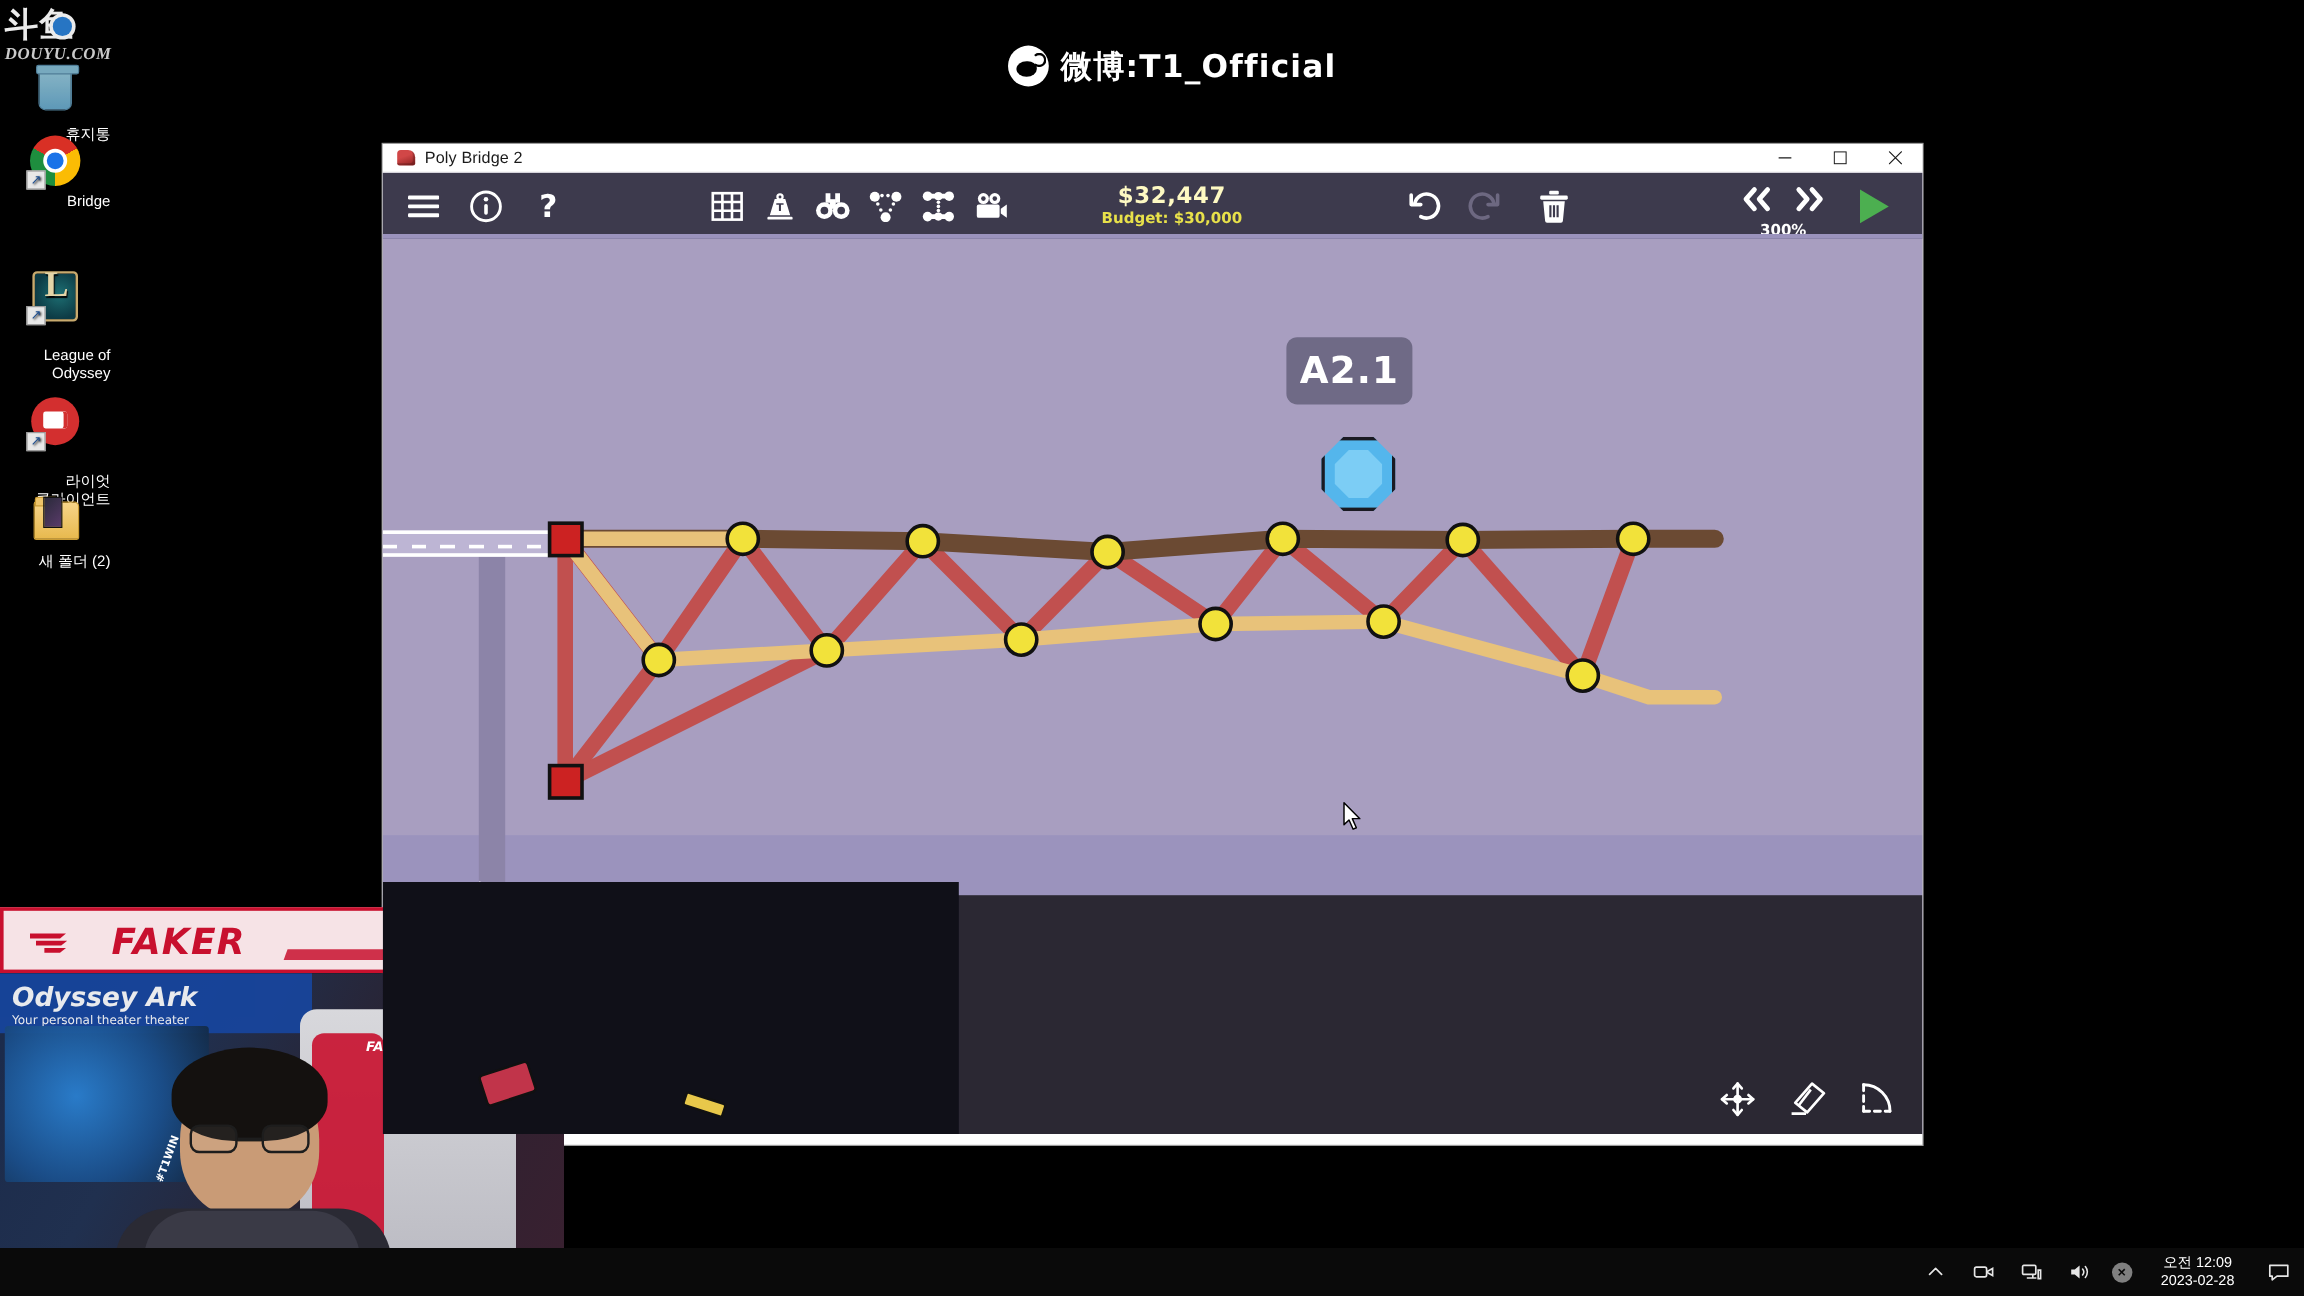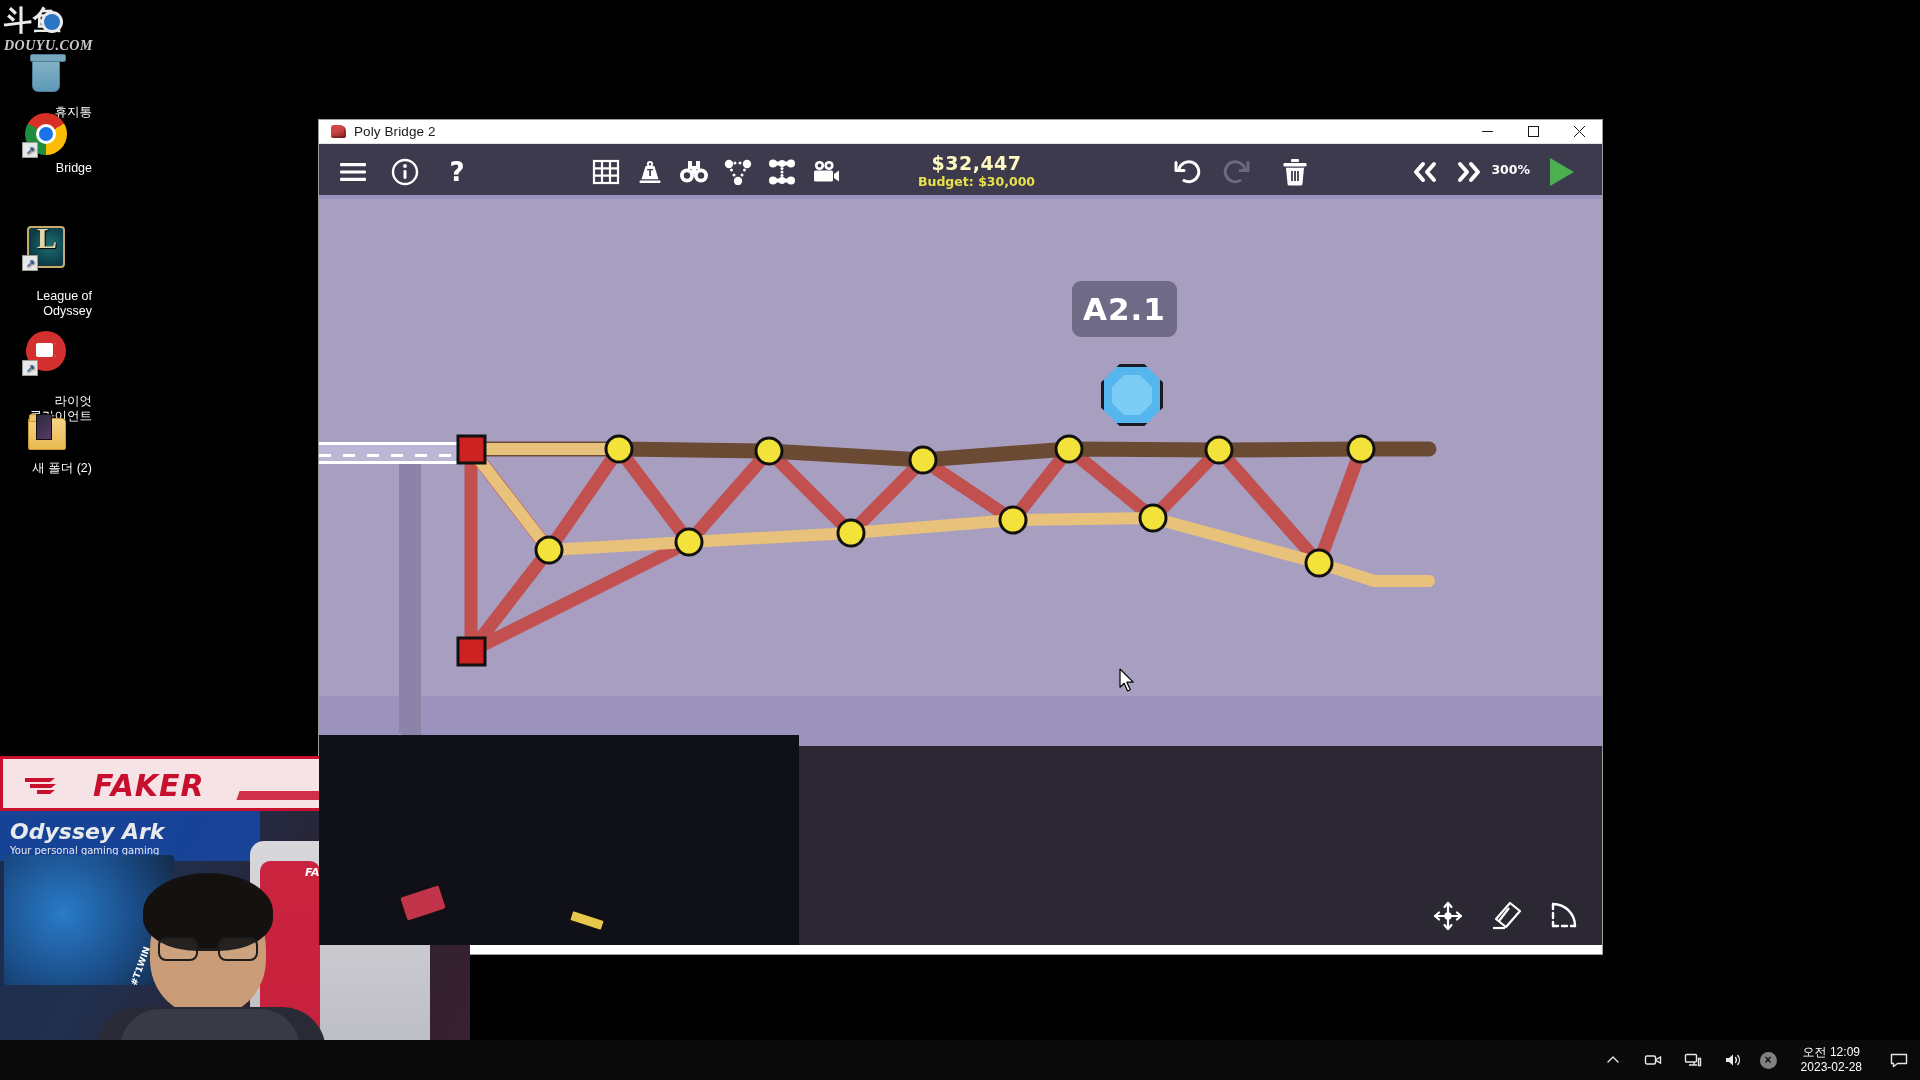--- a/index.html
+++ b/index.html
@@ -166,21 +166,21 @@
   .tb-btn svg { display: block; }
   .tb-btn.dim { color: #6d6881; }
   .tb-btn.play { color: #4caf50; width: 52px; }
 
   .budget-block { text-align: center; line-height: 1.15; }
   .budget-cost { color: #fef9c3; font-size: 19px; font-weight: 700; letter-spacing: .5px;
                  font-family: "DejaVu Sans", sans-serif; }
   .budget-max  { color: #e8e14a; font-size: 12.5px; font-weight: 700;
                  font-family: "DejaVu Sans", sans-serif; }
 
-  .zoom-block { display: flex; flex-direction: row; align-items: center; }
+  .zoom-block { display: flex; flex-direction: column; align-items: center; }
   .zoom-row { display: flex; align-items: center; }
   .zoom-pct { color: #fff; font-size: 12.5px; font-weight: 700; margin-top: -4px;
               font-family: "DejaVu Sans", sans-serif; }
 
   
   .lvl-badge {
     position: absolute; left: 753px; top: 137px; width: 105px; height: 56px;
     background: #6f6a86; border-radius: 9px;
     display: flex; align-items: center; justify-content: center;
     color: #fff; font-size: 31px; font-weight: 700; letter-spacing: 1px;
@@ -408,20 +408,24 @@
   </div>
 
   <div class="desk-icon" style="left:0px; top:412px;">
     <div class="glyph">
       <div class="folder"></div>
         <div class="folder-doc"></div>
     </div>
     <div>새 폴더 (2)</div>
   </div>
 
+  <div class="weibo-banner">
+    <div class="weibo-logo"></div>
+    <div class="weibo-text">微博:T1_Official</div>
+  </div>
 
   <div id="game-window">
 
     <div class="titlebar">
       <div class="tb-icon"></div>
       <div class="tb-title">Poly Bridge 2</div>
       <div class="tb-spacer"></div>
       <div class="win-btn">
         <svg width="11" height="11" viewBox="0 0 11 11">
             <path d="M0 5.5h11" stroke="currentColor" stroke-width="1"></path>
@@ -726,21 +730,21 @@
       </svg>
     </div>
     <div class="np-name">FAKER</div>
     <div class="np-stripe"></div>
   </div>
 
   <div class="webcam">
     <div class="cam-wall"></div>
     <div class="cam-poster">
       <span>Odyssey Ark</span>
-      <span class="sub">Your personal gaming gaming</span>
+      <span class="sub">Your personal theater theater</span>
     </div>
     <div class="cam-screen"></div>
     <div class="cam-chair"></div>
     <div class="cam-faker-tag">FAKER</div>
     <div class="cam-person-head"></div>
     <div class="cam-hair"></div>
     <div class="cam-glasses">
       <i class="l"></i>
         <b></b>
         <i class="r"></i>

